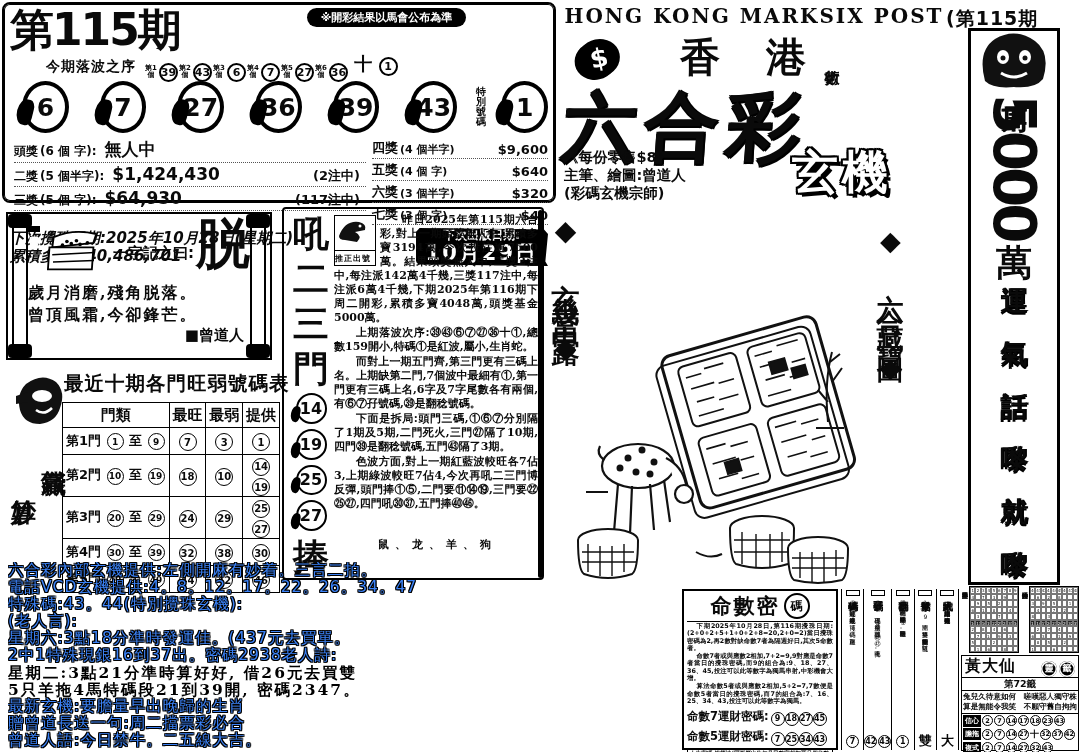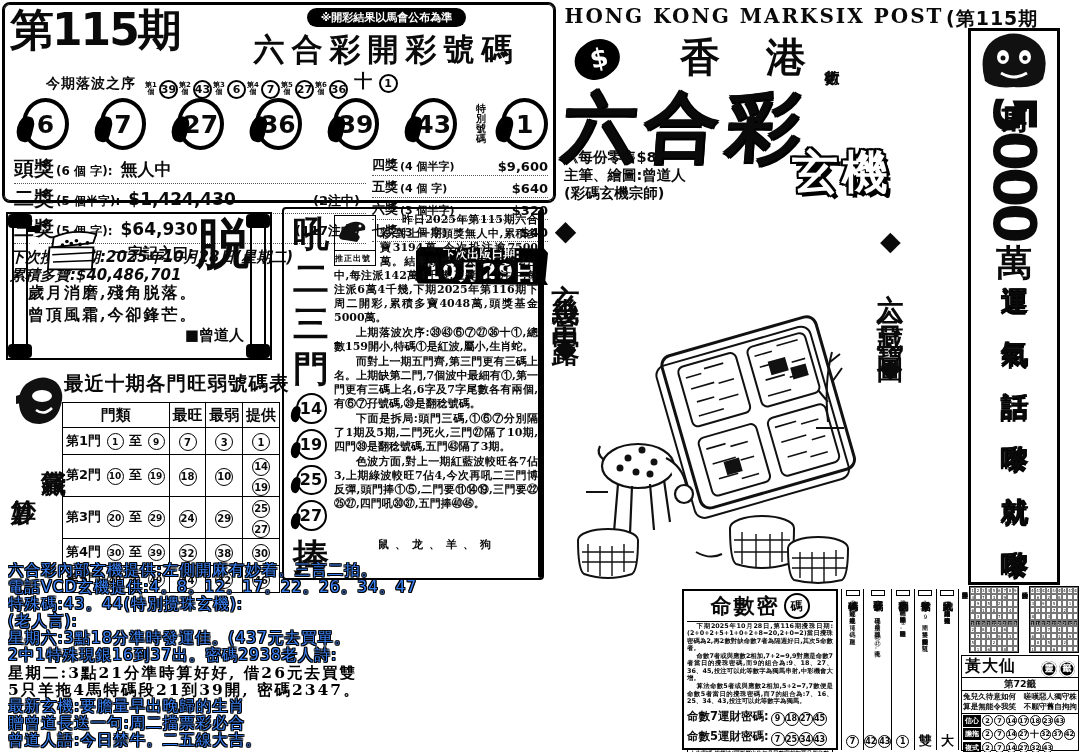--- a/index.html
+++ b/index.html
@@ -31,21 +31,21 @@
   .r-plus{font-size:18px;font-weight:900;}
   .r-balls{display:flex;align-items:center;gap:31px;margin:3px 0 4px 12px;}
   .ball{position:relative;width:44px;height:44px;border:4px solid #000;border-radius:50%;
     display:flex;align-items:center;justify-content:center;font-size:25px;font-weight:900;background:#fff;}
   .ball::before{content:"";position:absolute;left:-9px;bottom:4px;width:16px;height:26px;background:#000;
     border-radius:60% 40% 40% 60%;transform:rotate(14deg);}
   .sp-label{width:14px;font-size:10px;font-weight:900;line-height:10px;margin:0 -18px 0 -12px;}
   .r-prizes{display:flex;margin-left:4px;}
   .pl{width:352px;}
   .pl-row{display:flex;align-items:baseline;border-bottom:1px dotted #555;padding:1px 0;}
-  .pl-name{font-size:20px;font-weight:900;}
+  .pl-name{font-size:12px;font-weight:900;}
   .pl-unit{font-size:12px;font-weight:bold;margin-left:2px;}
   .pl-amt{font-size:17px;font-weight:900;margin-left:8px;}
   .pl-note{font-size:13px;font-weight:bold;margin-left:auto;margin-right:6px;}
   .pr{flex:1;padding-left:6px;}
   .pr-row{display:flex;align-items:flex-end;border-bottom:1px dotted #555;padding:1.5px 0;}
   .pr-name{font-size:13px;font-weight:900;}
   .pr-unit{font-size:11px;font-weight:bold;margin-left:2px;}
   .pr-amt{font-size:13px;font-weight:900;margin-left:auto;}
   .r-foot{display:flex;margin-top:3px;align-items:center;}
   .r-foot-left{font-size:15px;font-weight:900;font-style:italic;line-height:18px;white-space:nowrap;}
@@ -202,21 +202,20 @@
 </head>
 <body>
 
 <div id="canvas">
 
   <section class="abs" id="results">
     <div class="r-head">
       <div class="r-period">第115期</div>
       <div class="r-head-right">
         <div class="r-pill">※開彩結果以馬會公布為準</div>
-        <div class="r-title">六合彩開彩號碼</div>
       </div>
     </div>
     <div class="r-seq">
       <span class="r-seq-label">今期落波之序</span>
       <span id="seqItems"><span class="seq-item">
             <span class="seq-ord">第1個</span>
             <span class="circ c18">39</span>
           </span><span class="seq-item">
             <span class="seq-ord">第2個</span>
             <span class="circ c18">43</span>

